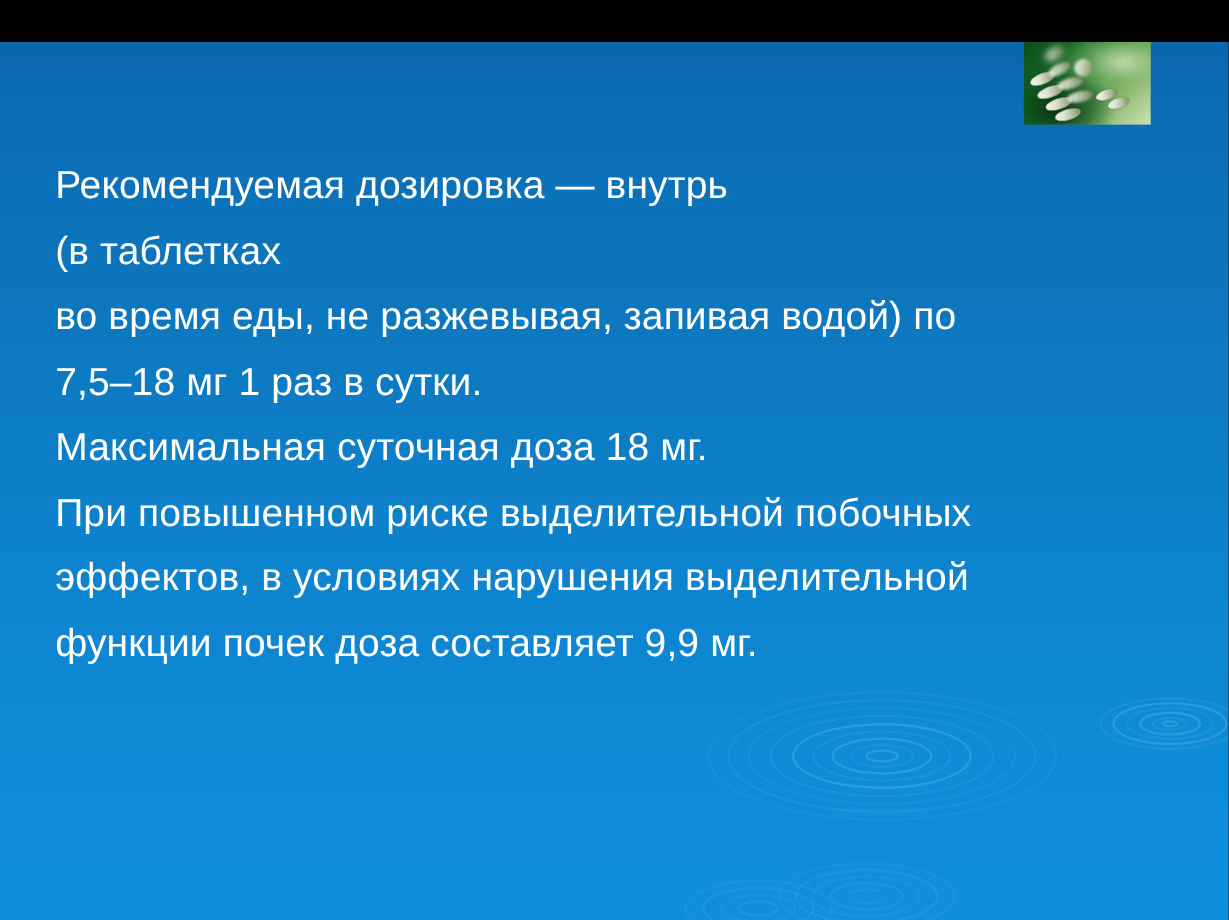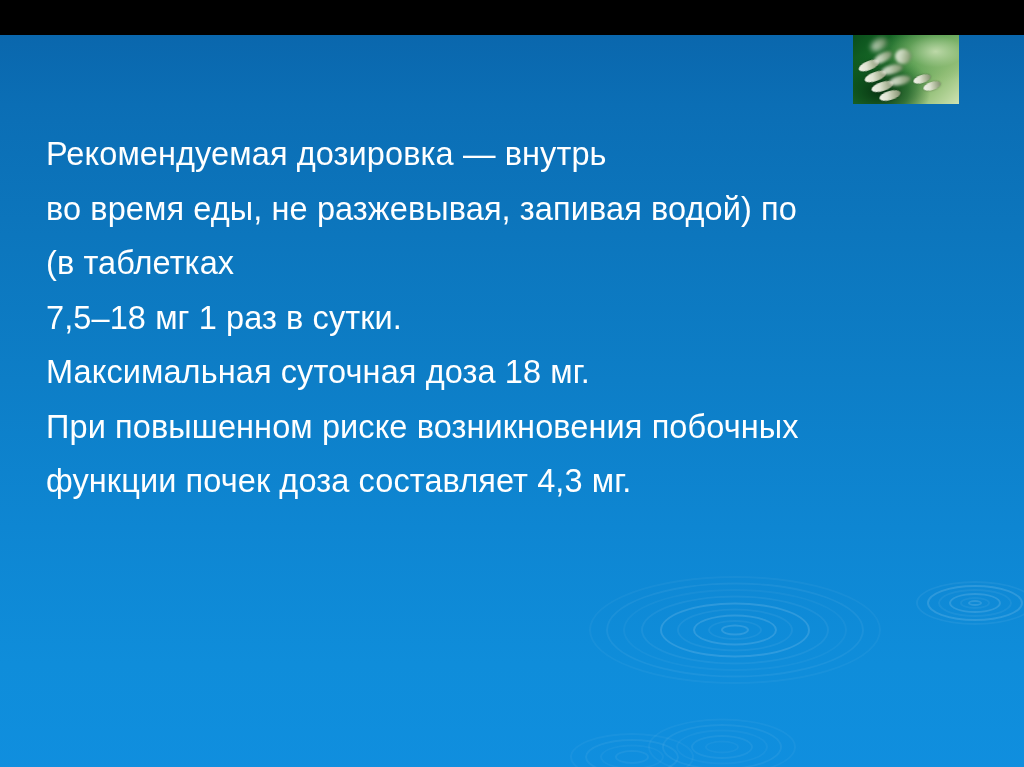--- a/index.html
+++ b/index.html
@@ -153,21 +153,22 @@
     <div class="capsule blur2" style="left:28px; top:30px; width:22px; height:9px;  transform:rotate(-14deg);"></div>
     <div class="capsule blur2" style="left:36px; top:41px; width:22px; height:9px;  transform:rotate(-12deg);"></div>
     <div class="capsule blur3" style="left:17px; top:4px;  width:18px; height:11px; transform:rotate(-32deg);"></div>
     <div class="capsule blur2" style="left:42px; top:14px; width:16px; height:15px; transform:rotate(0deg); border-radius:50%;"></div>
     <div class="capsule blur1" style="left:60px; top:40px; width:18px; height:8px;  transform:rotate(-18deg);"></div>
     <div class="capsule blur1" style="left:70px; top:47px; width:18px; height:8px;  transform:rotate(-18deg);"></div>
   </div>
 
   <div id="body-text">
     <span class="line">Рекомендуемая дозировка — внутрь</span>
+    <span class="line">(в таблетках</span>
     <span class="line">во время еды, не разжевывая, запивая водой) по</span>
-    <span class="line">(в таблетках</span>
     <span class="line">7,5–18 мг 1 раз в сутки.</span>
     <span class="line">Максимальная суточная доза 18 мг.</span>
-    <span class="line">При повышенном риске возникновения побочных</span>
-    <span class="line">функции почек доза составляет 4,3 мг.</span>
+    <span class="line">При повышенном риске выделительной побочных</span>
+    <span class="line">эффектов, в условиях нарушения выделительной</span>
+    <span class="line">функции почек доза составляет 9,9 мг.</span>
   </div>
 
 </div>
 
 </body></html>

